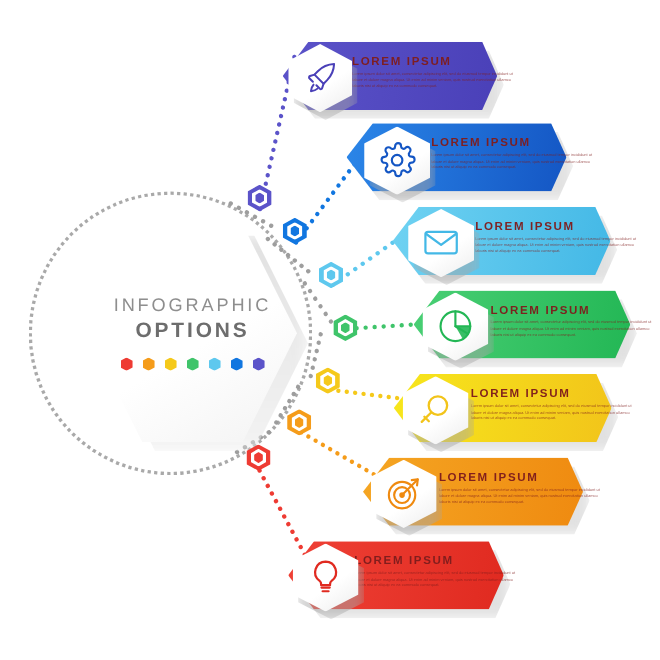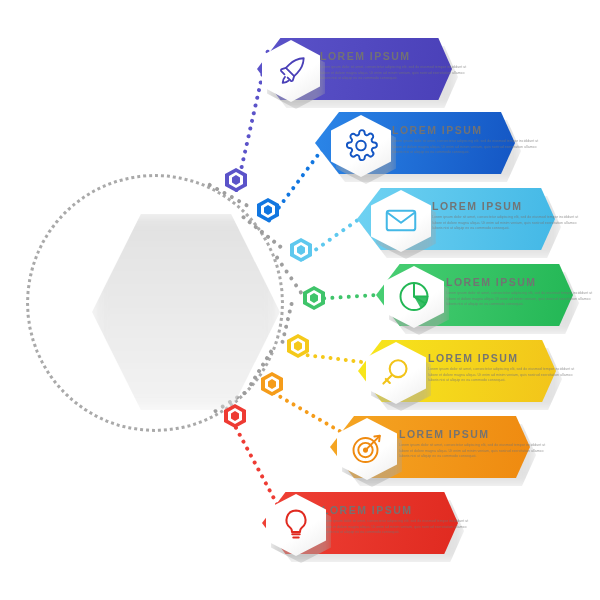--- a/index.html
+++ b/index.html
@@ -77,21 +77,21 @@
   .bar-shadow {
     position: absolute; left: 6px; top: 8px; width: 100%; height: 100%;
     background: #bdbdbd; opacity: .45; filter: blur(6px);
     clip-path: polygon(12% 0%, 93% 0%, 100% 50%, 93% 100%, 12% 100%, 0% 50%);
   }
   .bar {
     position: absolute; inset: 0;
     clip-path: polygon(12% 0%, 93% 0%, 100% 50%, 93% 100%, 12% 100%, 0% 50%);
     display: flex; align-items: center;
   }
-  .bar-text { position: absolute; color: #737373; }
+  .bar-text { position: absolute; color: #7f1d1d; }
   .bar-title {
     font-size: 10.5px; font-weight: 700; letter-spacing: 1.5px;
     white-space: nowrap; margin-bottom: 3px; opacity: .97;
   }
   .bar-body { font-size: 3.6px; line-height: 1.55; width: 152px; opacity: .72; }
 
   
   .badge-wrap { position: absolute; }
   .badge-shadow {
     position: absolute; left: 5px; top: 7px; width: 100%; height: 100%;
@@ -123,20 +123,33 @@
       <div class="leader" style="left: 301px; top: 258px; width: 86.8389px; transform: rotate(-35.1542deg); border-top-color: rgb(94, 200, 238);"></div>
       <div class="leader" style="left: 314px; top: 297px; width: 78.1601px; transform: rotate(-3.66779deg); border-top-color: rgb(63, 196, 106);"></div>
       <div class="leader" style="left: 298px; top: 352px; width: 80.6226px; transform: rotate(7.12502deg); border-top-color: rgb(245, 201, 26);"></div>
       <div class="leader" style="left: 272px; top: 390px; width: 87.818px; transform: rotate(30.0686deg); border-top-color: rgb(245, 156, 26);"></div>
       <div class="leader" style="left: 235px; top: 424px; width: 90.824px; transform: rotate(61.742deg); border-top-color: rgb(238, 59, 51);"></div>
     </div>
 
   <div id="center-group">
     <div class="dotted-ring"></div>
     <div class="center-hex-shadow"></div>
+    <div class="center-hex">
+      <div class="center-title-1">INFOGRAPHIC</div>
+      <div class="center-title-2">OPTIONS</div>
+      <div class="dot-row" id="dot-row">
+          <i style="background: rgb(238, 59, 51);"></i>
+          <i style="background: rgb(245, 156, 26);"></i>
+          <i style="background: rgb(245, 201, 26);"></i>
+          <i style="background: rgb(63, 196, 106);"></i>
+          <i style="background: rgb(94, 200, 238);"></i>
+          <i style="background: rgb(17, 118, 224);"></i>
+          <i style="background: rgb(91, 83, 201);"></i>
+        </div>
+    </div>
   </div>
 
   <div id="options-layer">
       <div class="marker" style="left: 225px; top: 168px;">
         <span class="ring" style="background:#5b53c9"></span>
         <span class="hole"></span>
         <span class="core" style="background:#5b53c9"></span>
       </div>
       <div class="marker" style="left: 257px; top: 198px;">
         <span class="ring" style="background:#1176e0"></span>

